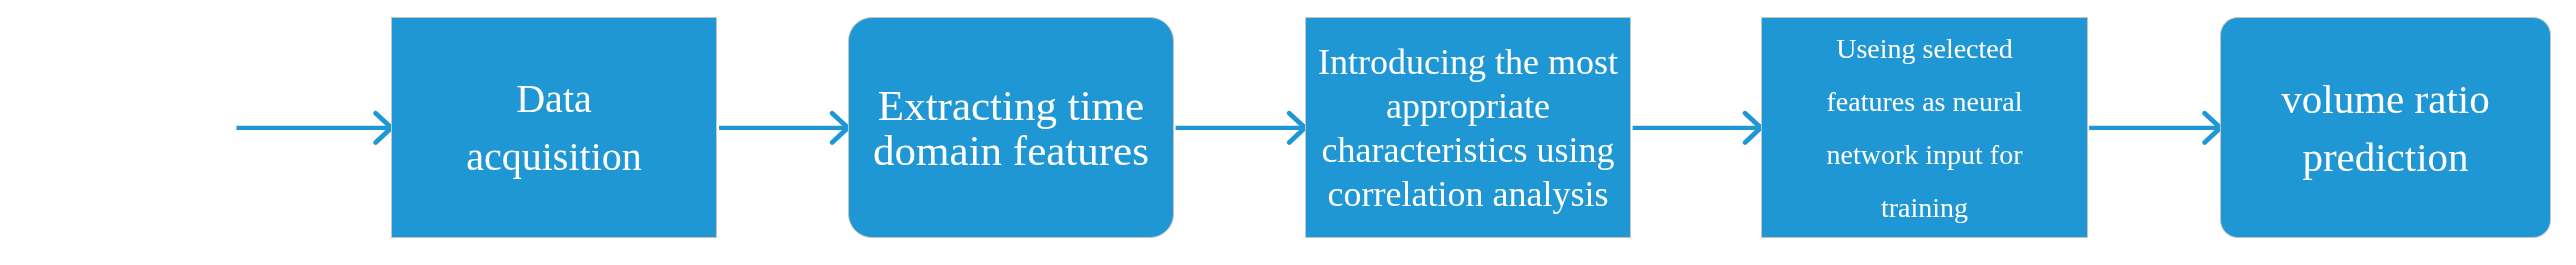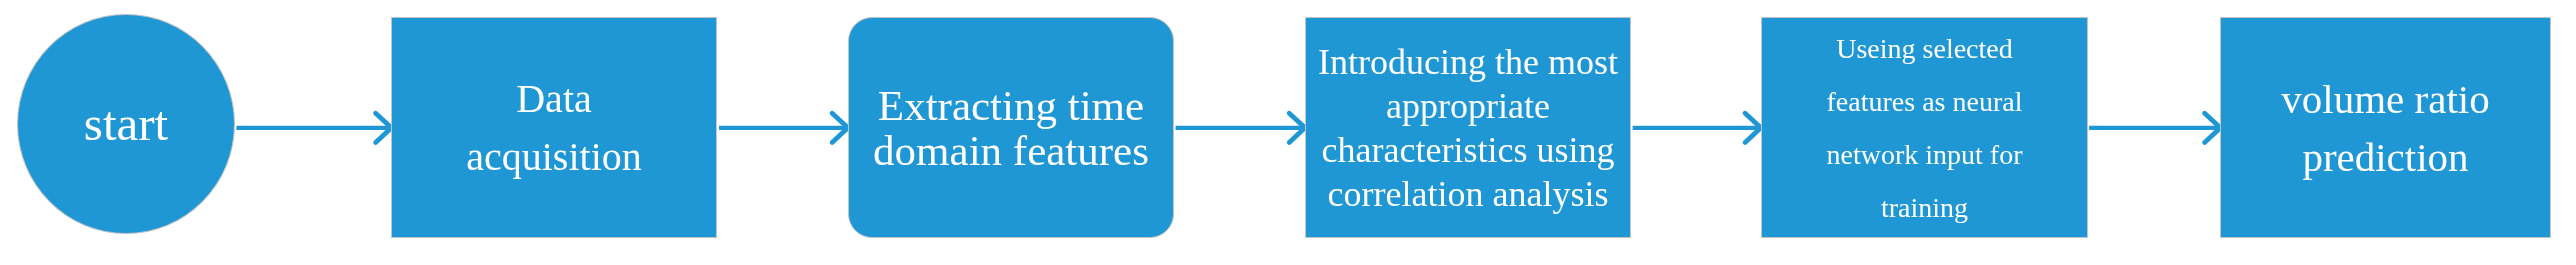--- a/index.html
+++ b/index.html
@@ -58,21 +58,21 @@
   .node-start .label { font-size: 49px; line-height: 1.1; }
   .node-box { top: 17px; width: 326px; height: 221px; }
   .node-1 { left: 391px; justify-content: flex-end; }
   .node-1 .label { font-size: 40px; line-height: 58px; }
   .node-2 { left: 848px; border-radius: 24px; }
   .node-2 .label { font-size: 43px; line-height: 45px; }
   .node-3 { left: 1305px; }
   .node-3 .label { font-size: 36px; line-height: 44px; }
   .node-4 { left: 1761px; width: 327px; }
   .node-4 .label { font-size: 28px; line-height: 53px; }
-  .node-5 { left: 2220px; width: 331px; }
+  .node-5 { left: 2220px; width: 331px; border-radius: 18px; }
   .node-5 .label { font-size: 41px; line-height: 58px; }
 </style>
 </head>
 <body>
 
 <div class="canvas">
 
   <svg class="arrow-layer" viewBox="0 0 4238 437" xmlns="http://www.w3.org/2000/svg">
     <g>
       <line class="arrow-line" x1="389" y1="210" x2="640" y2="210"></line>
@@ -89,23 +89,20 @@
     <g>
       <line class="arrow-line" x1="2686" y1="210" x2="2893" y2="210"></line>
       <polyline class="arrow-head" points="2871,186 2897,210 2871,234"></polyline>
     </g>
     <g>
       <line class="arrow-line" x1="3437" y1="210" x2="3649" y2="210"></line>
       <polyline class="arrow-head" points="3627,186 3653,210 3627,234"></polyline>
     </g>
   </svg>
 
-  <div class="node node-start">
-    <div class="label">start</div>
-  </div>
 
   <div class="node node-box node-1">
     <div class="label">Data
 acquisition</div>
   </div>
 
   <div class="node node-box node-2">
     <div class="label">Extracting time
 domain features</div>
   </div>

